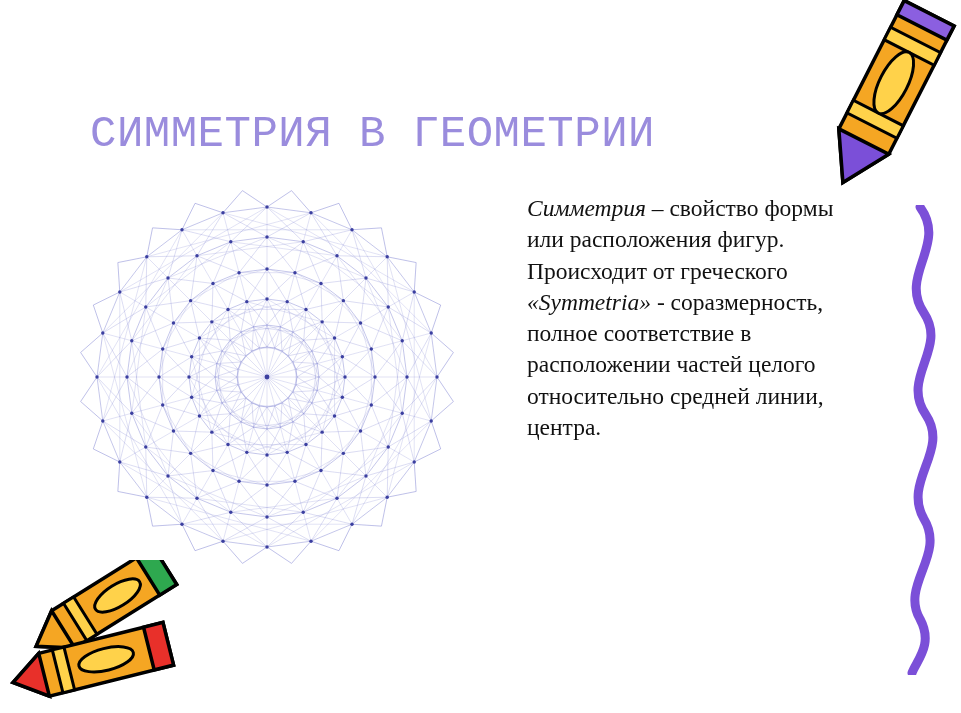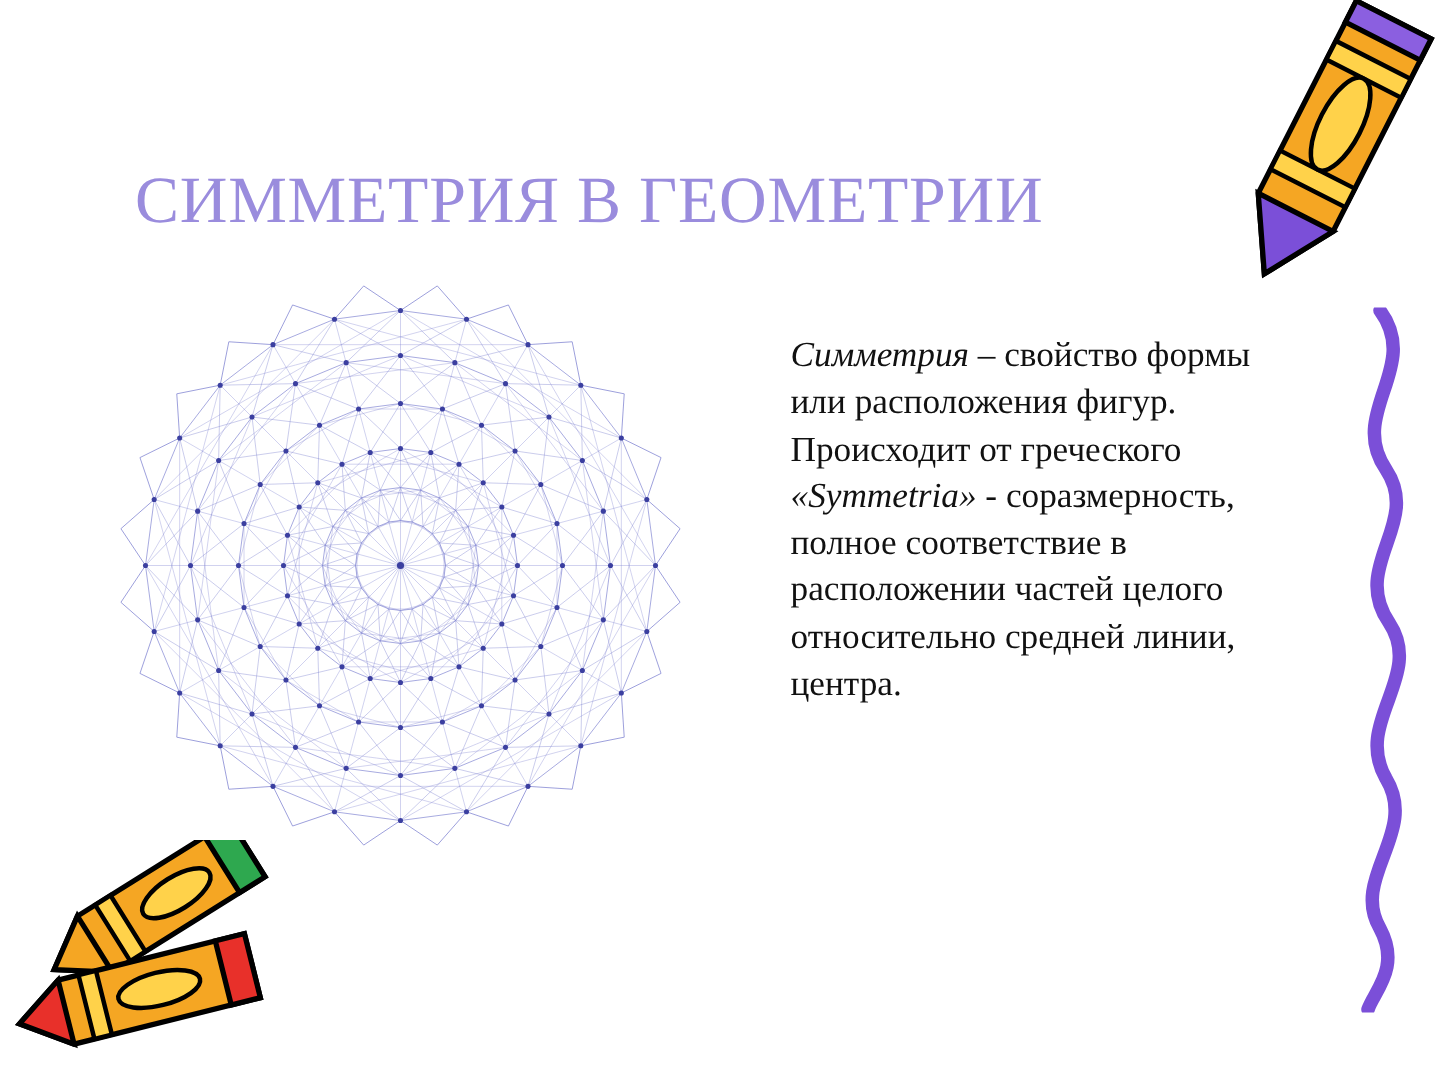--- a/index.html
+++ b/index.html
@@ -22,40 +22,39 @@
     height: 713px;
     background: #ffffff;
   }
 
   
   .slide-title {
     position: absolute;
     left: 90px;
     top: 110px;
     width: 700px;
-    font-family: Liberation Serif, serif;
+    font-family: Liberation Mono, monospace;
     font-size: 44px;
     line-height: 1.1;
     color: #9a8cdd;
     letter-spacing: 0.5px;
     white-space: nowrap;
   }
 
   
   .body-text {
     position: absolute;
     left: 527px;
     top: 193px;
     width: 330px;
     font-family: "Liberation Serif", serif;
     font-size: 23.5px;
     line-height: 1.33;
     color: #111111;
     text-align: left;
-    margin-top: 29px;
   }
   .body-text .it {
     font-style: italic;
   }
 
   
   .figure {
     position: absolute;
     left: 78px;
     top: 188px;

